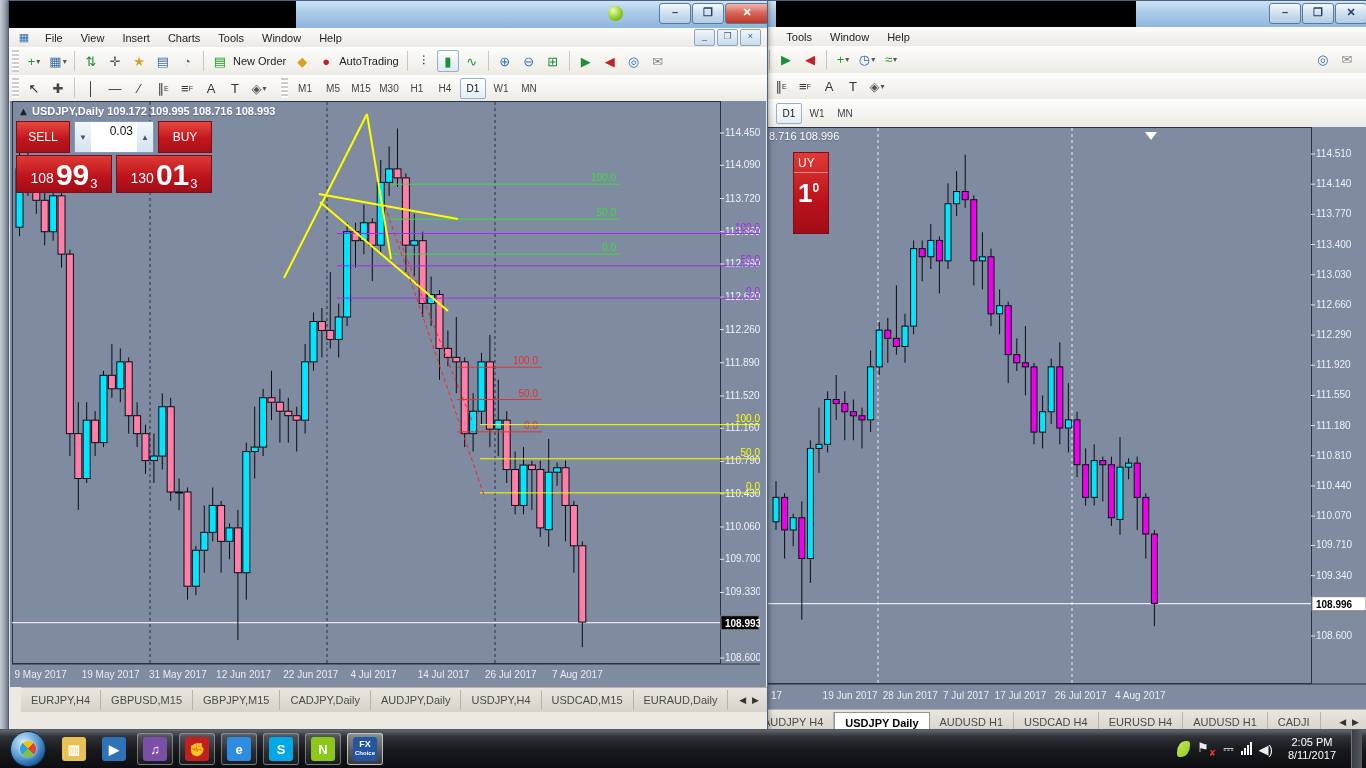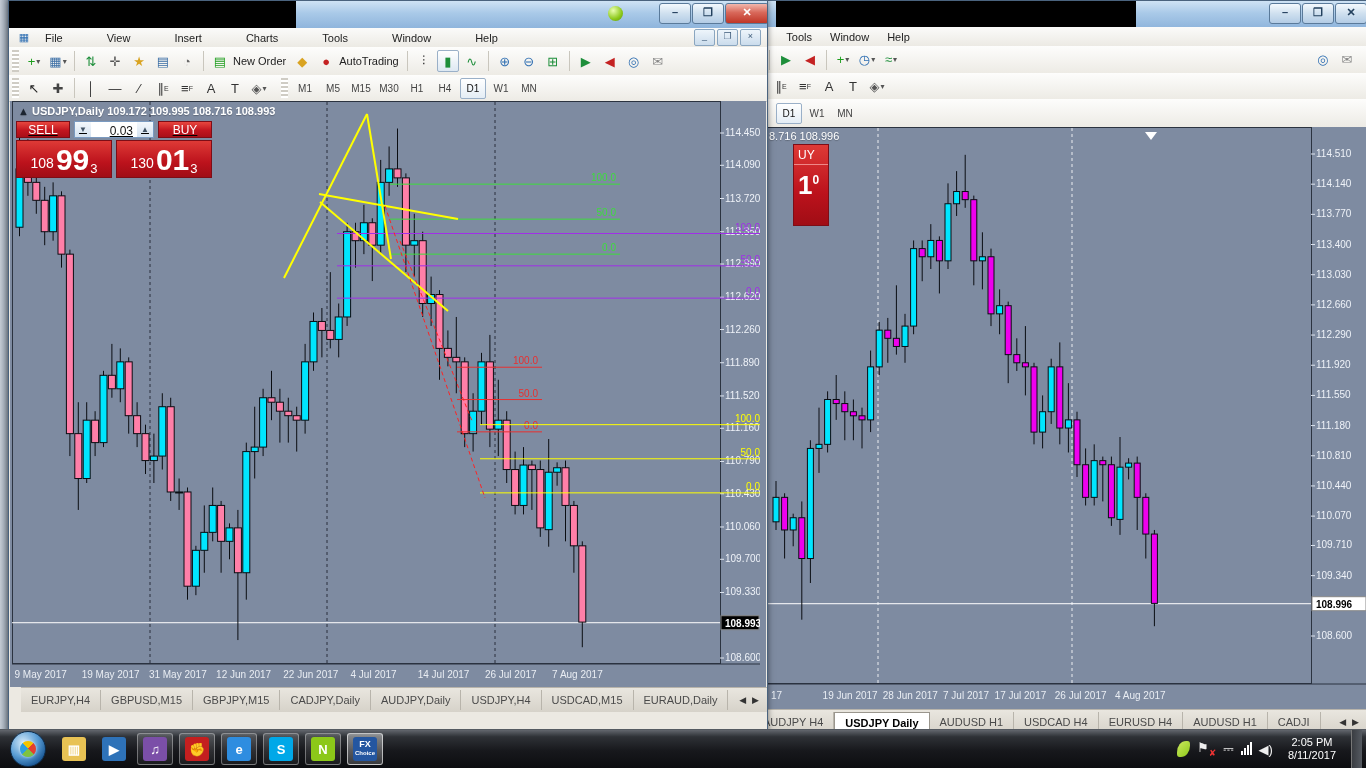--- a/index.html
+++ b/index.html
@@ -29,39 +29,39 @@
   .tfbtn{min-width:24px;height:19px;margin:5px 1px;display:inline-flex;align-items:center;justify-content:center;font-size:10px;color:#444;border:1px solid transparent;border-radius:2px;}
   .tfbtn.active{border:1px solid #9ab0c8;background:linear-gradient(#fff,#e4edf5);color:#111;}
   .dd{font-size:8px;color:#555;margin-left:1px;}
   .chartzone{position:absolute;background:#7e8ba1;}
   #chartzone-left{left:1px;top:100px;width:756px;height:586px;}
   #chartzone-right{left:26px;top:126px;width:600px;height:582px;}
   svg text{font-family:"Liberation Sans",sans-serif;}
   .charttitle{position:absolute;color:#fff;font-size:11px;font-weight:bold;text-shadow:0 1px 1px rgba(0,0,0,.25);white-space:nowrap;}
   
   #trade-panel{position:absolute;left:6px;top:20px;width:196px;}
-  .tp-row1{display:flex;height:17px;text-decoration:underline;}
+  .tp-row1{display:flex;height:32px;}
   .tp-btn{flex:0 0 52px;background:linear-gradient(#e8473f,#c2161f 55%,#a90f18);border:1px solid #7d0d16;color:#fff;font-size:12px;display:flex;align-items:center;justify-content:center;}
   .tp-stepper{flex:1;display:flex;border:1px solid #7a9ac0;background:#fff;margin:0 4px;}
   .tp-step{width:16px;background:linear-gradient(#f4f8fc,#d4e2f0);color:#456;font-size:8px;display:flex;align-items:center;justify-content:center;}
   .tp-vol{flex:1;text-align:right;font-size:12px;color:#111;padding:2px 4px 0 0;}
   .tp-row2{display:flex;margin-top:2px;height:38px;gap:4px;}
   .tp-price{flex:1;background:linear-gradient(#de3a36,#bc121c 60%,#a00d15);border:1px solid #7d0d16;color:#fff;display:flex;align-items:flex-end;justify-content:center;padding-bottom:2px;}
   .tp-sm{font-size:14px;margin-right:2px;line-height:24px;}
   .tp-bg{font-size:30px;font-weight:bold;line-height:30px;}
   .tp-sup{font-size:13px;vertical-align:top;line-height:12px;margin-left:1px;}
   
   .tabsbar{position:absolute;left:12px;right:0;height:24px;background:linear-gradient(#e9e6df,#d6d2c9);border-top:1px solid #b8b4ab;display:flex;align-items:center;font-size:11px;color:#4a4a4a;overflow:hidden;}
   .tab{padding:4px 10px;white-space:nowrap;border-right:1px solid #b8b4ab;}
   .tab.active{background:#fff;color:#000;border:1px solid #9a968d;border-bottom:none;font-weight:bold;}
   .tab-arrows{margin-left:auto;display:flex;gap:6px;padding:0 8px;font-size:9px;color:#333;}
   .statusbar{position:absolute;left:0;right:0;height:22px;background:linear-gradient(#f2f0ea,#dcd9d1);border-top:1px solid #b8b4ab;display:flex;font-size:11px;color:#222;align-items:center;}
   .st-seg{padding:0 6px;border-right:1px solid #c2bfb6;height:16px;line-height:16px;white-space:nowrap;overflow:hidden;}
   
-  #buy-partial{position:absolute;left:26px;top:17px;width:34px;height:80px;background:linear-gradient(#de3a36,#bc121c 60%,#a00d15);border:1px solid #7d0d16;color:#fff;overflow:hidden;}
+  #buy-partial{position:absolute;left:26px;top:25px;width:34px;height:80px;background:linear-gradient(#de3a36,#bc121c 60%,#a00d15);border:1px solid #7d0d16;color:#fff;overflow:hidden;}
   #buy-partial .r1{font-size:12px;padding:3px 0 2px 4px;border-bottom:1px solid #e88;}
   #buy-partial .r2{font-size:26px;font-weight:bold;padding-left:4px;line-height:30px;}
   #buy-partial sup{font-size:12px;}
   
   #taskbar{position:absolute;left:0;bottom:0;width:1366px;height:38px;background:linear-gradient(#62666d,#2e3136 18%,#17181c 55%,#0c0d10);border-top:1px solid #555a61;z-index:50;display:flex;align-items:center;}
   #start-orb{width:34px;height:34px;margin:0 8px 0 10px;border-radius:50%;background:radial-gradient(circle at 35% 30%,#cfe6f8,#5c9fd6 45%,#1f5d9a 75%,#123c66);border:1px solid #0d2c4c;display:flex;align-items:center;justify-content:center;}
   #orb-flag{width:16px;height:16px;border-radius:50%;background:conic-gradient(#e4412f 0 90deg,#7ec242 90deg 180deg,#2e9fe0 180deg 270deg,#f5c400 270deg 360deg);transform:rotate(45deg);box-shadow:0 0 3px rgba(255,255,255,.8);}
   .tk-item{width:34px;height:30px;margin:0 3px;display:flex;align-items:center;justify-content:center;border-radius:3px;}
   .tk-box{border:1px solid rgba(255,255,255,.35);background:linear-gradient(rgba(255,255,255,.16),rgba(255,255,255,.05));}
   .tk-box.active{background:linear-gradient(rgba(255,255,255,.42),rgba(255,255,255,.18));border-color:rgba(255,255,255,.6);}
@@ -303,21 +303,21 @@
       <div style="position:absolute;left:599px;top:5px;width:15px;height:15px;border-radius:50%;background:radial-gradient(circle at 35% 30%,#eaffb0,#8cc819 60%,#5a9210);"></div>
       <div class="winbtns" style="left:650px;">
         <div class="wbtn">–</div>
         <div class="wbtn">❐</div>
         <div class="wbtn close">✕</div>
       </div>
     </div>
 
     <div class="menubar">
       <span class="tbi small" style="margin-left:4px;color:#2f6fb2;">▦</span>
-      <div id="lw-menu" style="display:flex;gap:26px;">
+      <div id="lw-menu" style="display:flex;">
           <span class="mi">File</span>
           <span class="mi">View</span>
           <span class="mi">Insert</span>
           <span class="mi">Charts</span>
           <span class="mi">Tools</span>
           <span class="mi">Window</span>
           <span class="mi">Help</span>
         </div>
       <div class="mdi-btns" style="position:relative;margin-left:auto;margin-right:6px;top:0;">
         <div class="mdibtn">_</div>

